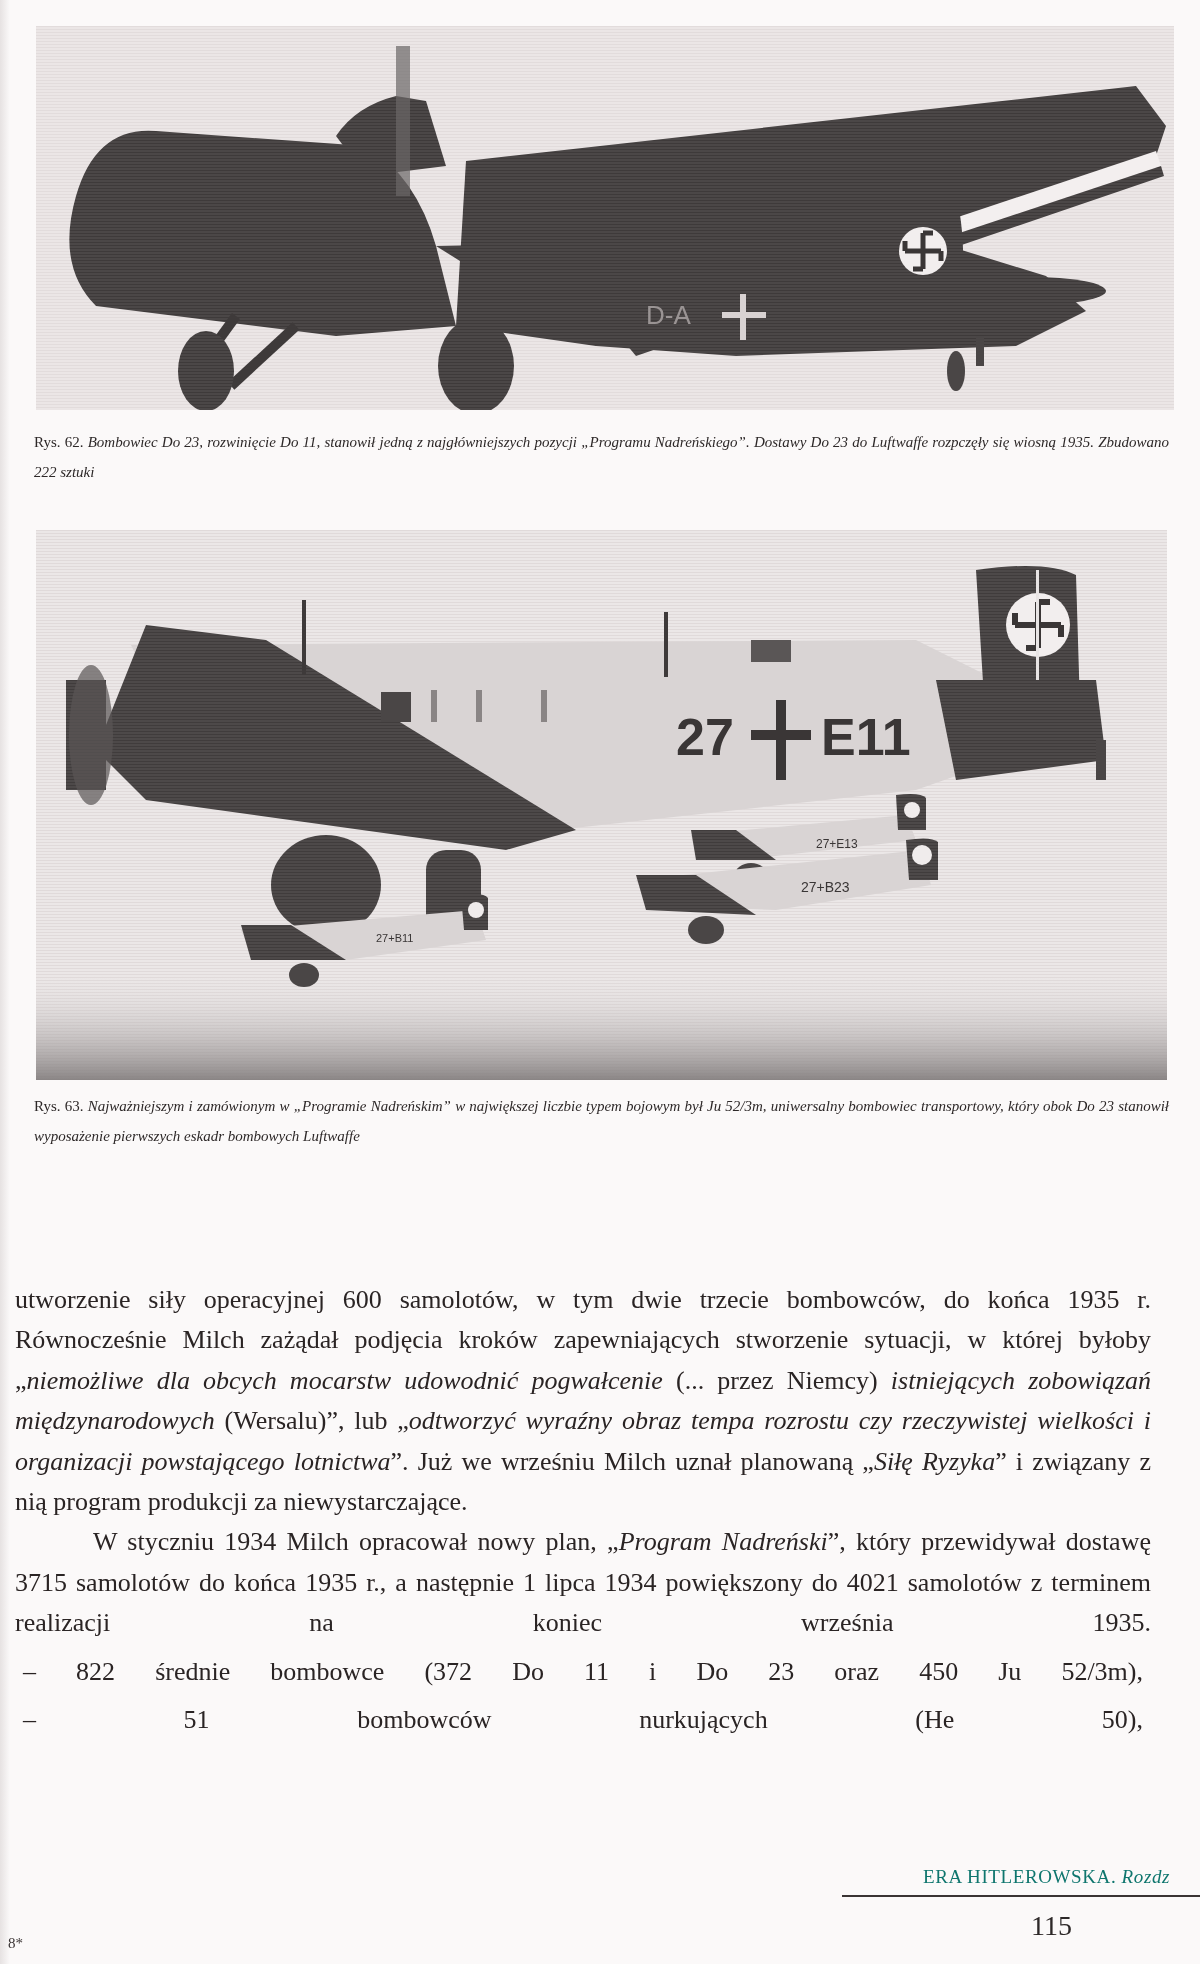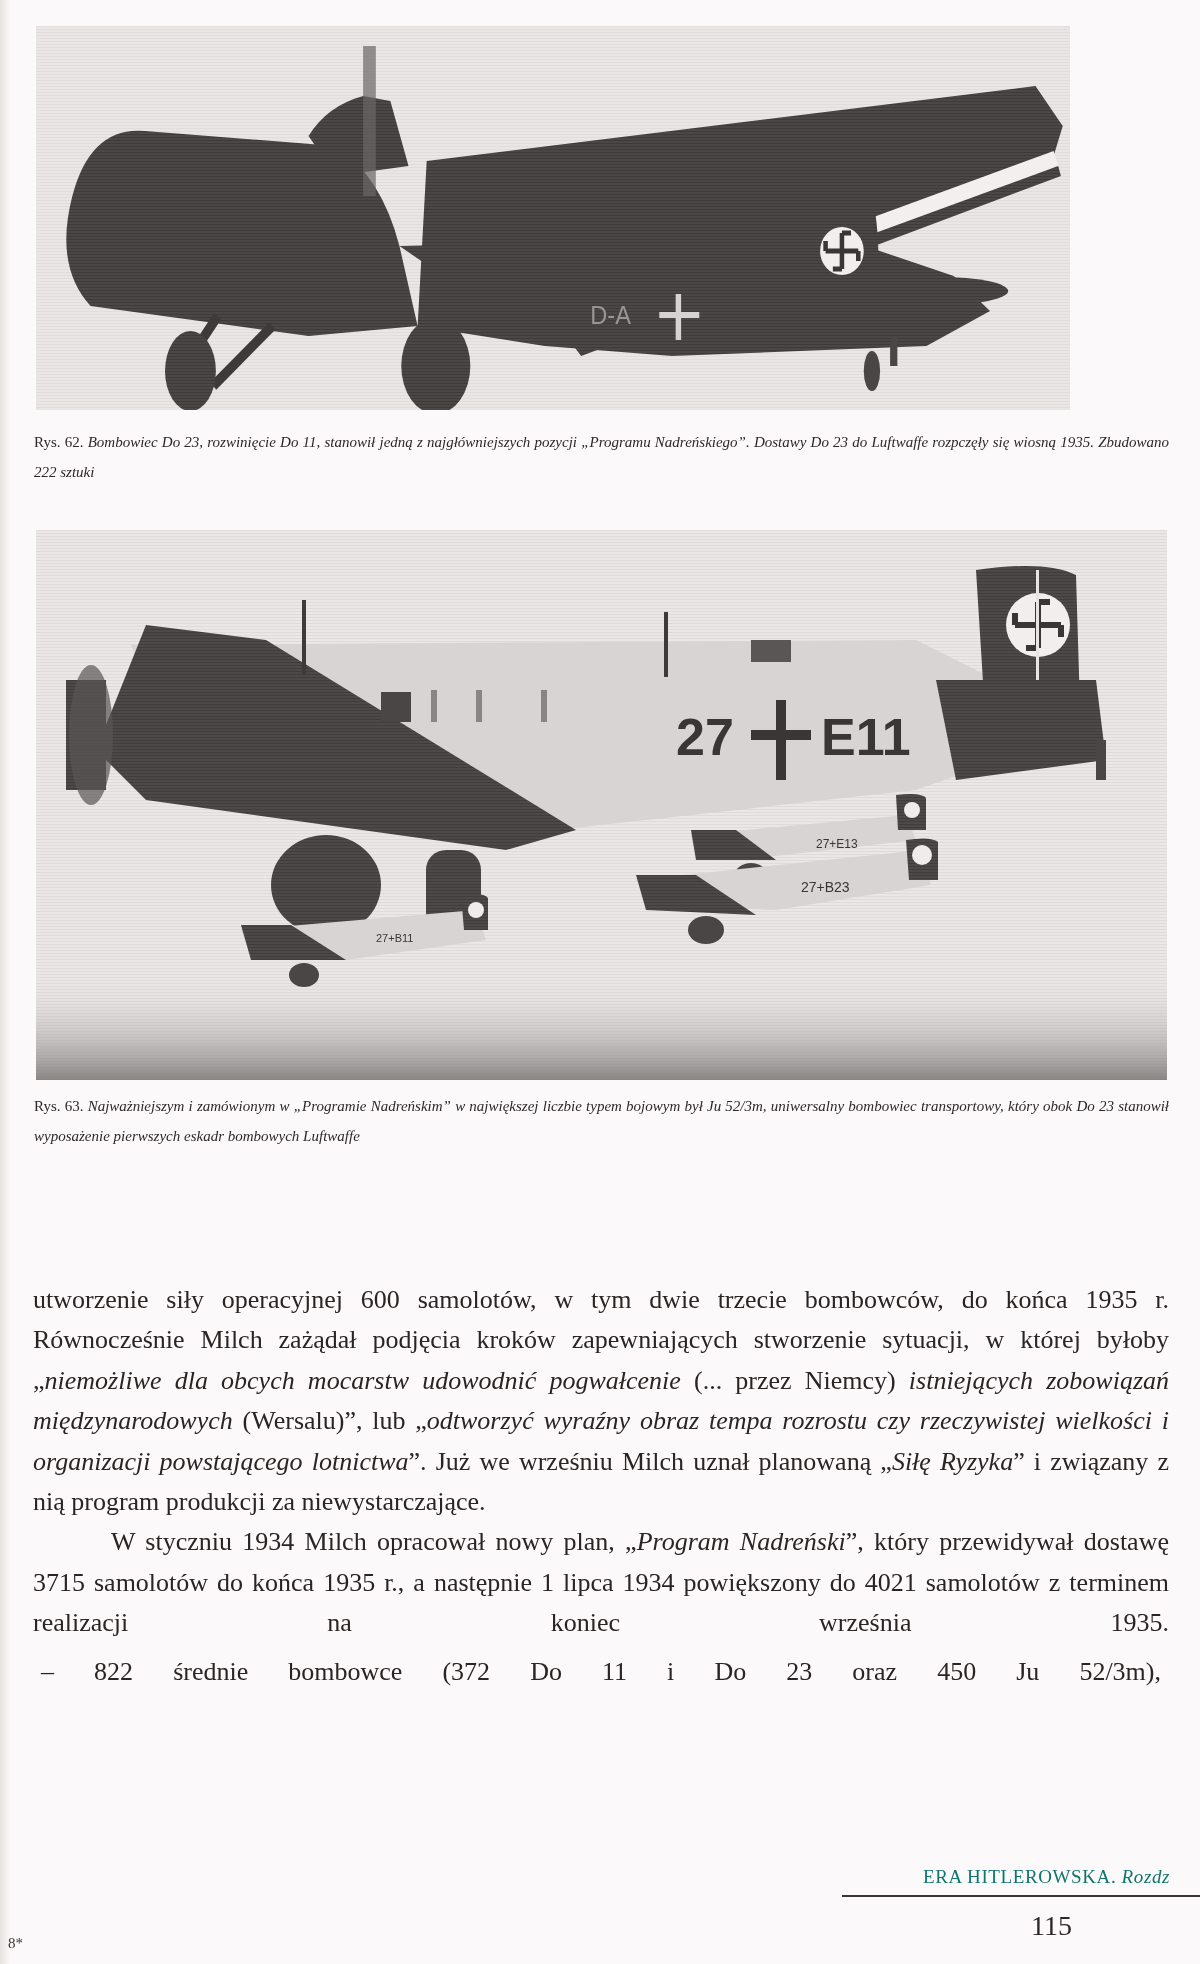--- a/index.html
+++ b/index.html
@@ -11,36 +11,36 @@
   }
   .gutter {
     position: absolute; left: 0; top: 0; width: 10px; height: 1964px;
     background: linear-gradient(to right, #e6e2e2, #fbf9f9);
   }
   .photo {
     position: absolute; overflow: hidden;
     background: #ece8e8;
   }
   .photo svg { display: block; width: 100%; height: 100%; }
-  #photo1 { left: 36px; top: 26px; width: 1034px; height: 384px; }
+  #photo1 { left: 36px; top: 26px; width: 1138px; height: 384px; }
   #photo2 { left: 36px; top: 530px; width: 1131px; height: 550px; }
 
   .caption {
     position: absolute; left: 34px; width: 1135px;
     font-size: 15px; line-height: 29.5px;
     text-align: justify; text-align-last: left;
     color: #2d2828;
   }
   .caption .lead { font-style: normal; }
   .caption .it { font-style: italic; }
   #caption1 { top: 428px; }
   #caption2 { top: 1092px; }
 
   .body-text {
-    position: absolute; left: 33px; top: 1280px; width: 1136px;
+    position: absolute; left: 15px; top: 1280px; width: 1136px;
     font-size: 26px; line-height: 40.4px; color: #2a2424;
   }
   .body-text p { margin: 0; text-align: justify; text-align-last: justify; }
   .body-text p.last { text-align-last: left; }
   .body-text p.indent { text-indent: 78px; }
   .body-text .it { font-style: italic; }
   .body-text .list-item { margin: 8px; text-align: left; }
 
   .footer-rule {
     position: absolute; left: 842px; top: 1895px; width: 358px; height: 2px;
@@ -201,18 +201,19 @@
 
 <div class="caption" id="caption2">
   <span class="lead">Rys. 63.</span>
   <span class="it">Najważniejszym i zamówionym w „Programie Nadreńskim” w największej liczbie typem bojowym był Ju 52/3m, uniwersalny bombowiec transportowy, który obok Do 23 stanowił wyposażenie pierwszych eskadr bombowych Luftwaffe</span>
 </div>
 
 <div class="body-text">
   <p class="last"><span>utworzenie siły operacyjnej 600 samolotów, w tym dwie trzecie bombowców, do końca 1935 r. Równocześnie Milch zażądał podjęcia kroków zapewniających stworzenie sytuacji, w której byłoby „</span><span class="it">niemożliwe dla obcych mocarstw udowodnić pogwałcenie</span><span> (... przez Niemcy) </span><span class="it">istniejących zobowiązań międzynarodowych</span><span> (Wersalu)”, lub „</span><span class="it">odtworzyć wyraźny obraz tempa rozrostu czy rzeczywistej wielkości i organizacji powstającego lotnictwa</span><span>”. Już we wrześniu Milch uznał planowaną „</span><span class="it">Siłę Ryzyka</span><span>” i związany z nią program produkcji za niewystarczające.</span></p>
   <p class="indent"><span>W styczniu 1934 Milch opracował nowy plan, „</span><span class="it">Program Nadreński</span><span>”, który przewidywał dostawę 3715 samolotów do końca 1935 r., a następnie 1 lipca 1934 powiększony do 4021 samolotów z terminem realizacji na koniec września 1935.</span></p>
   <p class="list-item">– 822 średnie bombowce (372 Do 11 i Do 23 oraz 450 Ju 52/3m),</p>
+  <p class="list-item">– 51 bombowców nurkujących (He 50),</p>
 </div>
 
 <div class="running-head"><span>ERA HITLEROWSKA.</span><span class="it"> Rozdz</span></div>
 <div class="footer-rule"></div>
 <div class="page-number">115</div>
 <div class="signature-mark">8*</div>
 
 </body></html>

